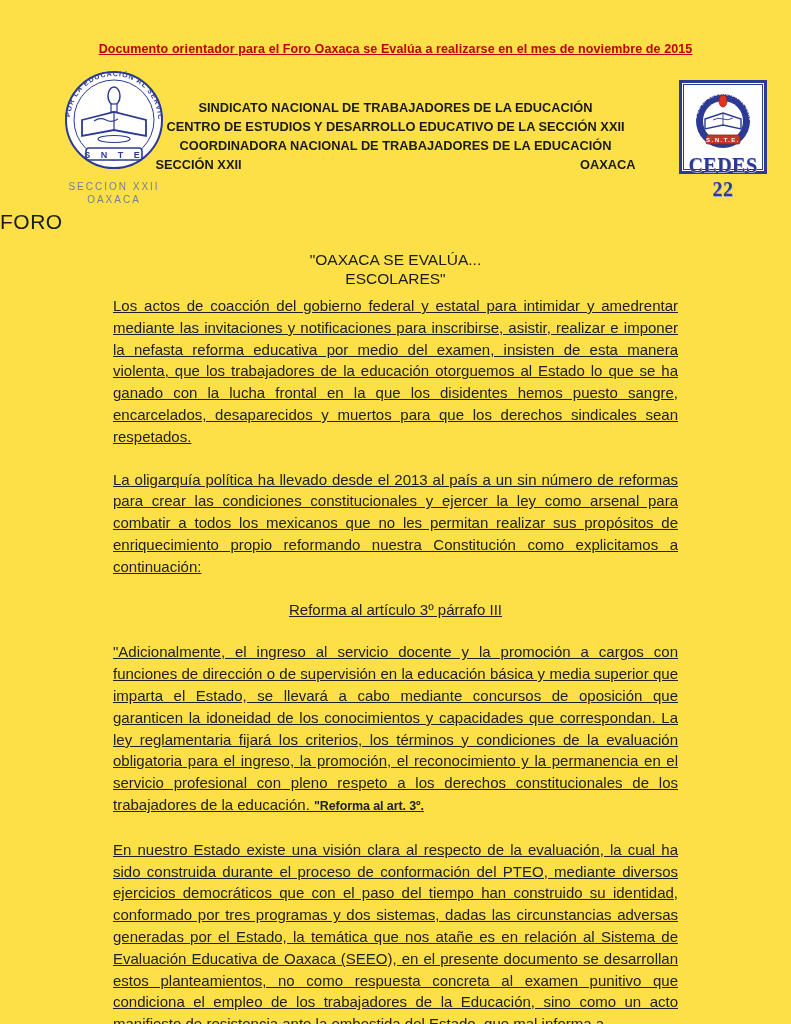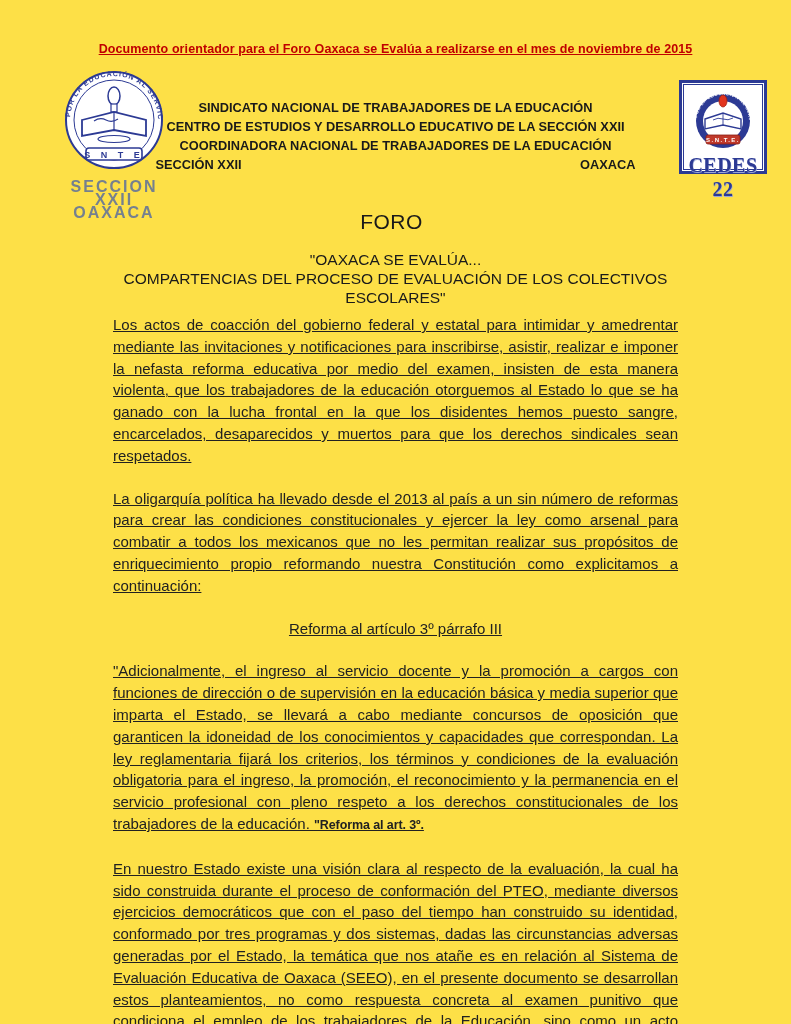--- a/index.html
+++ b/index.html
@@ -23,22 +23,22 @@
 
   .masthead { position: relative; height: 132px; margin-top: 12px; }
 
   .logo-left {
     position: absolute; left: 50px; top: 0; width: 128px;
     text-align: center;
   }
   .logo-left .caption {
     margin-top: -2px;
     color: #75808f;
-    font-weight: bold;
-    font-size: 16px;
+    font-weight: normal;
+    font-size: 10px;
     letter-spacing: 2px;
     line-height: 13px;
   }
 
   .logo-right {
     position: absolute; right: 24px; top: 12px; width: 88px; height: 94px;
     border: 3px solid #2c3a94;
     box-shadow: inset 0 0 0 1px #fff, inset 0 0 0 2px #2c3a94;
     background: #fff;
     text-align: center;
@@ -59,21 +59,21 @@
     margin: 12px auto; padding-top: 30px; width: 480px;
     text-align: center;
     font-weight: bold;
     font-size: 12.8px;
     line-height: 19px;
     color: #1a1a1a;
   }
   .org-line4 { display: flex; justify-content: space-between; gap: 58px; }
 
   .doc-title {
-    text-align: center;
+    text-align: left;
     font-size: 21px;
     font-weight: 500;
     letter-spacing: 0.5px;
     margin: 10px 8px 16px 0;
     color: #1a1a1a;
   }
 
   .doc-subtitle {
     text-align: center;
     font-size: 15.5px;
@@ -168,21 +168,20 @@
         <text x="37" y="55" font-size="6" font-weight="bold" fill="#ffffff" text-anchor="middle" letter-spacing="1.5">S.N.T.E.</text>
       </svg>
       <div class="caption">CEDES 22</div>
     </div>
   </div>
 
   <div class="doc-title">FORO</div>
 
   <div class="doc-subtitle">
     <div>"OAXACA SE EVALÚA...</div>
-    <div>COMPARTENCIAS DEL PROCESO DE EVALUACIÓN DE LOS COLECTIVOS</div>
     <div>ESCOLARES"</div>
   </div>
 
   <div class="body-text">
     <p>Los actos de coacción del gobierno federal y estatal para intimidar y amedrentar mediante las invitaciones y notificaciones para inscribirse, asistir, realizar e imponer la nefasta reforma educativa por medio del examen, insisten de esta manera violenta, que los trabajadores de la educación otorguemos al Estado lo que se ha ganado con la lucha frontal en la que los disidentes hemos puesto sangre, encarcelados, desaparecidos y muertos para que los derechos sindicales sean respetados.</p>
     <p>La oligarquía política ha llevado desde el 2013 al país a un sin número  de reformas para crear las condiciones constitucionales y ejercer la ley como arsenal para combatir a todos los mexicanos que no les permitan realizar sus propósitos de enriquecimiento propio reformando nuestra Constitución como explicitamos a continuación:</p>
     <p class="heading-line">Reforma al artículo 3º párrafo III</p>
     <p><span>"Adicionalmente, el ingreso al servicio docente y la promoción a cargos con funciones de dirección o de supervisión en la educación básica y media superior que imparta el Estado, se llevará a cabo mediante concursos de oposición que garanticen la idoneidad de los conocimientos y capacidades que correspondan. La ley reglamentaria fijará los criterios, los términos y condiciones de la evaluación obligatoria para el ingreso, la promoción, el reconocimiento y la permanencia en el servicio profesional con pleno respeto a los derechos constitucionales de los trabajadores de la educación. </span><span class="small-ref">"Reforma al art. 3º.</span></p>
     <p>En  nuestro Estado existe una visión clara al respecto de la evaluación, la cual ha sido construida durante el proceso de conformación del PTEO, mediante diversos ejercicios democráticos que con el paso del tiempo han construido su identidad, conformado por  tres programas y dos sistemas, dadas las circunstancias adversas generadas por el Estado, la temática que nos atañe es en relación al Sistema de Evaluación Educativa de Oaxaca (SEEO), en el presente documento se desarrollan estos planteamientos, no como respuesta concreta al examen punitivo que condiciona el empleo de  los trabajadores de la Educación, sino como un acto manifiesto de resistencia  ante la embestida del Estado, que mal informa a</p>
   </div>

